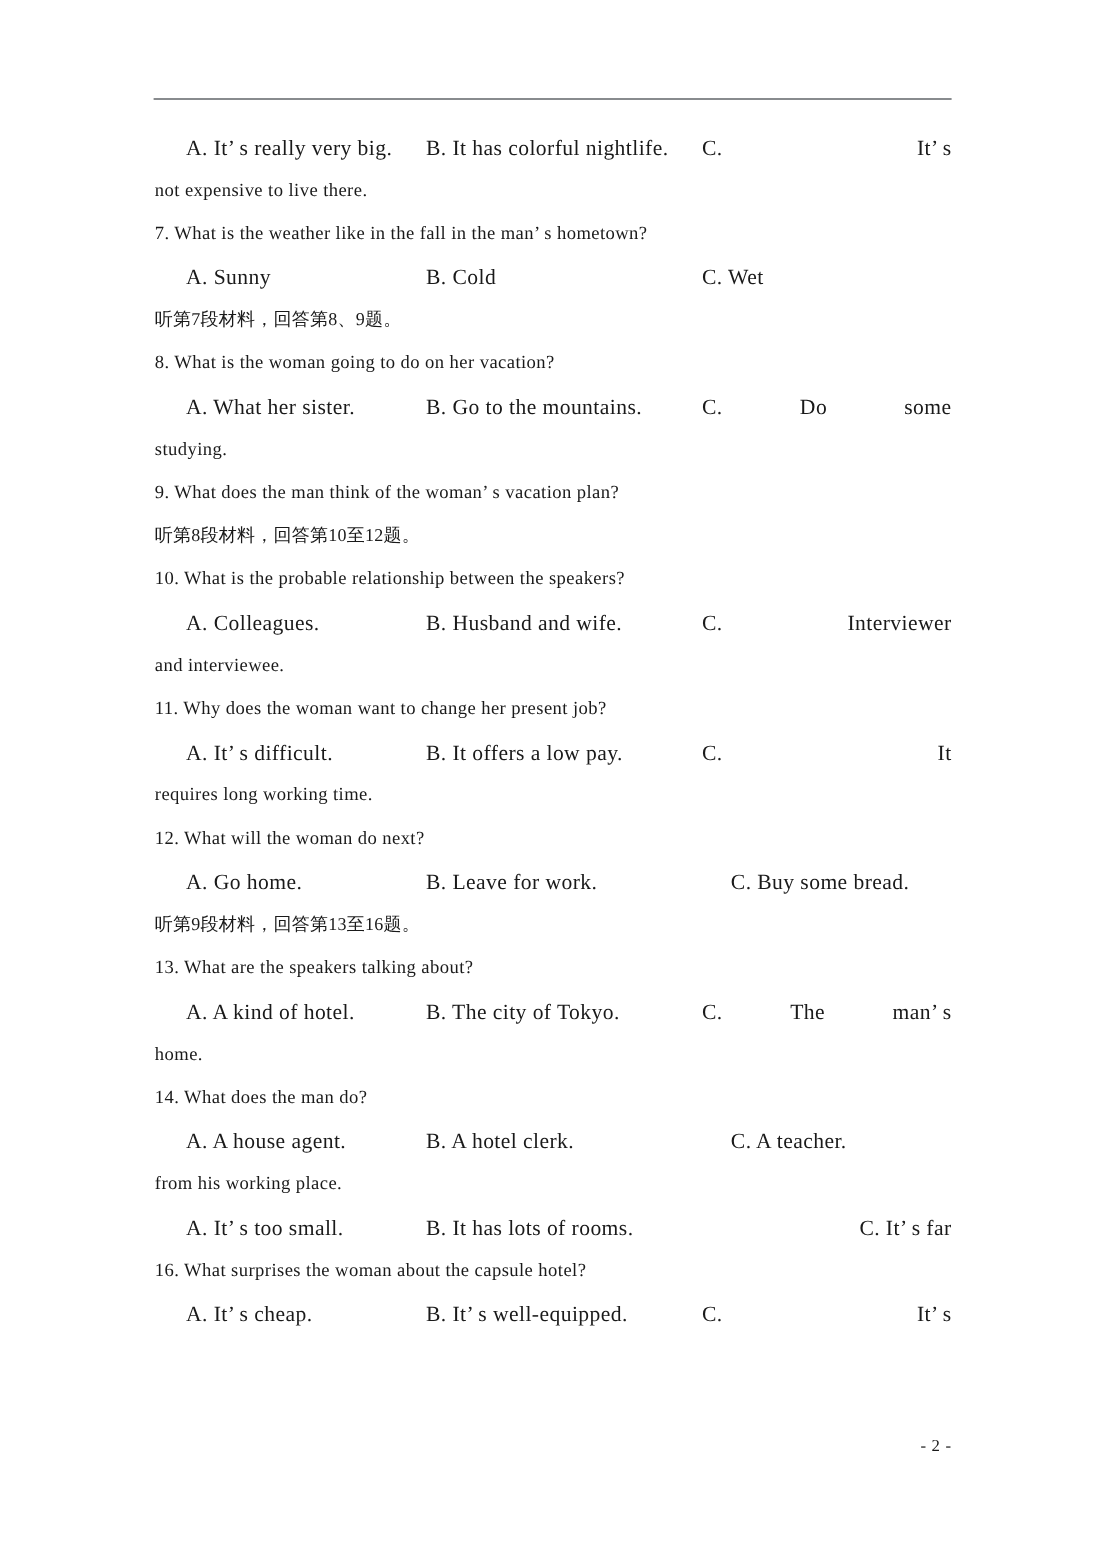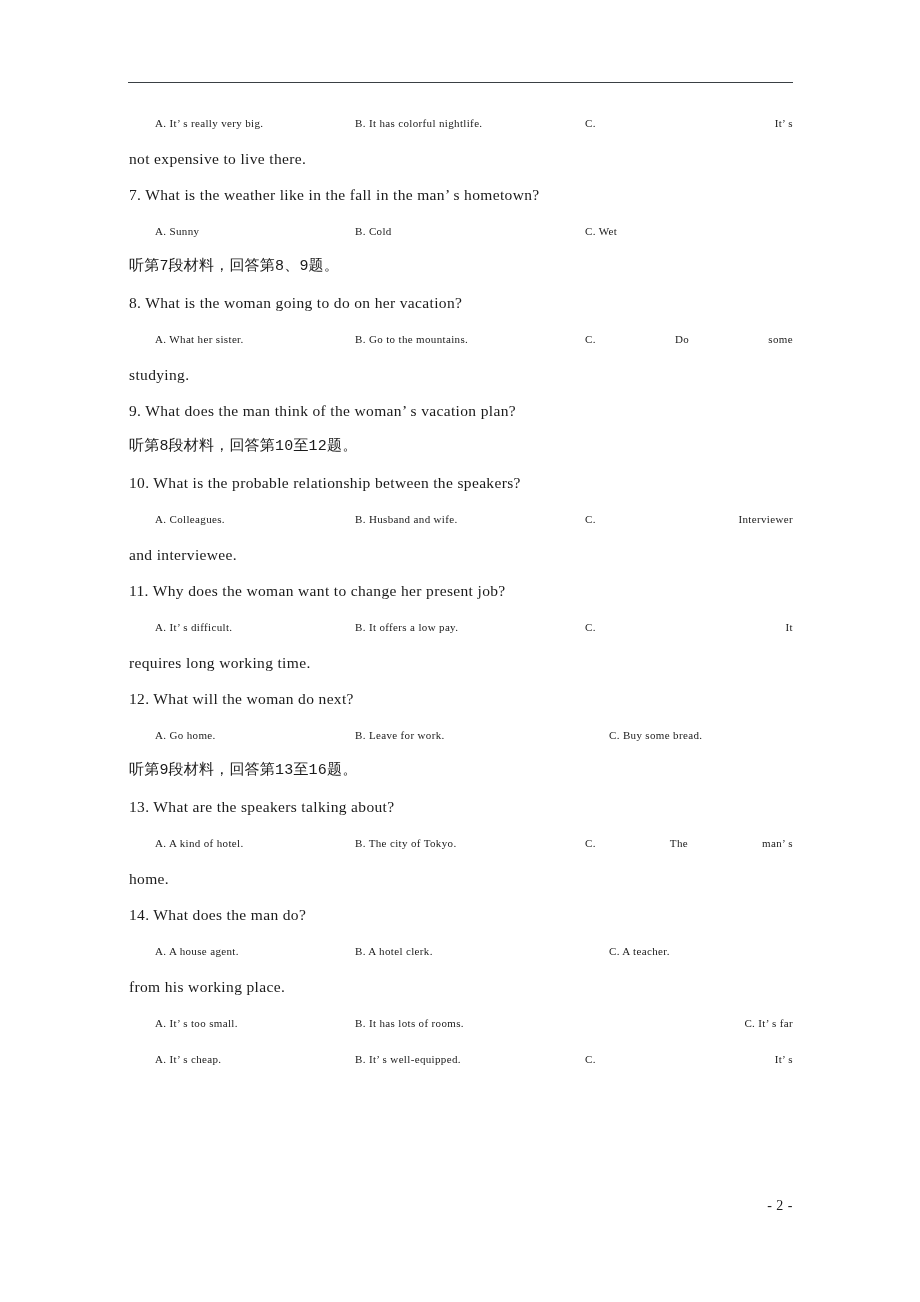--- a/index.html
+++ b/index.html
@@ -45,38 +45,38 @@
     position: relative;
     height: 36px;
     line-height: 36px;
     font-size: 15.5px;
     letter-spacing: 0.35px;
     white-space: nowrap;
   }
 
   
   .cn {
-    font-family: Liberation Mono, monospace;
+    font-family: Liberation Serif, serif;
     font-size: 15px;
     letter-spacing: 0.2px;
   }
 
   
   .q { padding-left: 0px; }
 
   
   .cont { padding-left: 0px; }
 
   
   .opts { position: relative; height: 36px; }
   .opts .o {
     position: absolute;
     top: 0;
     line-height: 36px;
-    font-size: 11px;
+    font-size: 18px;
     letter-spacing: 0.35px;
     white-space: nowrap;
   }
   .oA { left: 26px; }
   .oB { left: 226px; }
   .oC { left: 456px; }
 
   
   .opts-just .oA { left: 26px; }
   .opts-just .oB { left: 226px; }
@@ -216,20 +216,21 @@
 
 
     <div class="ln cont">from his working place.</div>
 
     <div class="ln opts">
       <span class="o oA">A. It’ s too small.</span>
       <span class="o oB">B. It has lots of rooms.</span>
       <span class="o oC" style="left:auto; right:0;">C. It’ s far</span>
     </div>
 
+    <div class="ln q">16. What surprises the woman about the capsule hotel?</div>
 
     <div class="ln opts opts-just">
       <span class="o oA">A. It’ s cheap.</span>
       <span class="o oB">B. It’ s well-equipped.</span>
       <span class="o oC">
         <span class="frag">C.</span>
         <span class="frag">It’ s</span>
       </span>
     </div>
 

